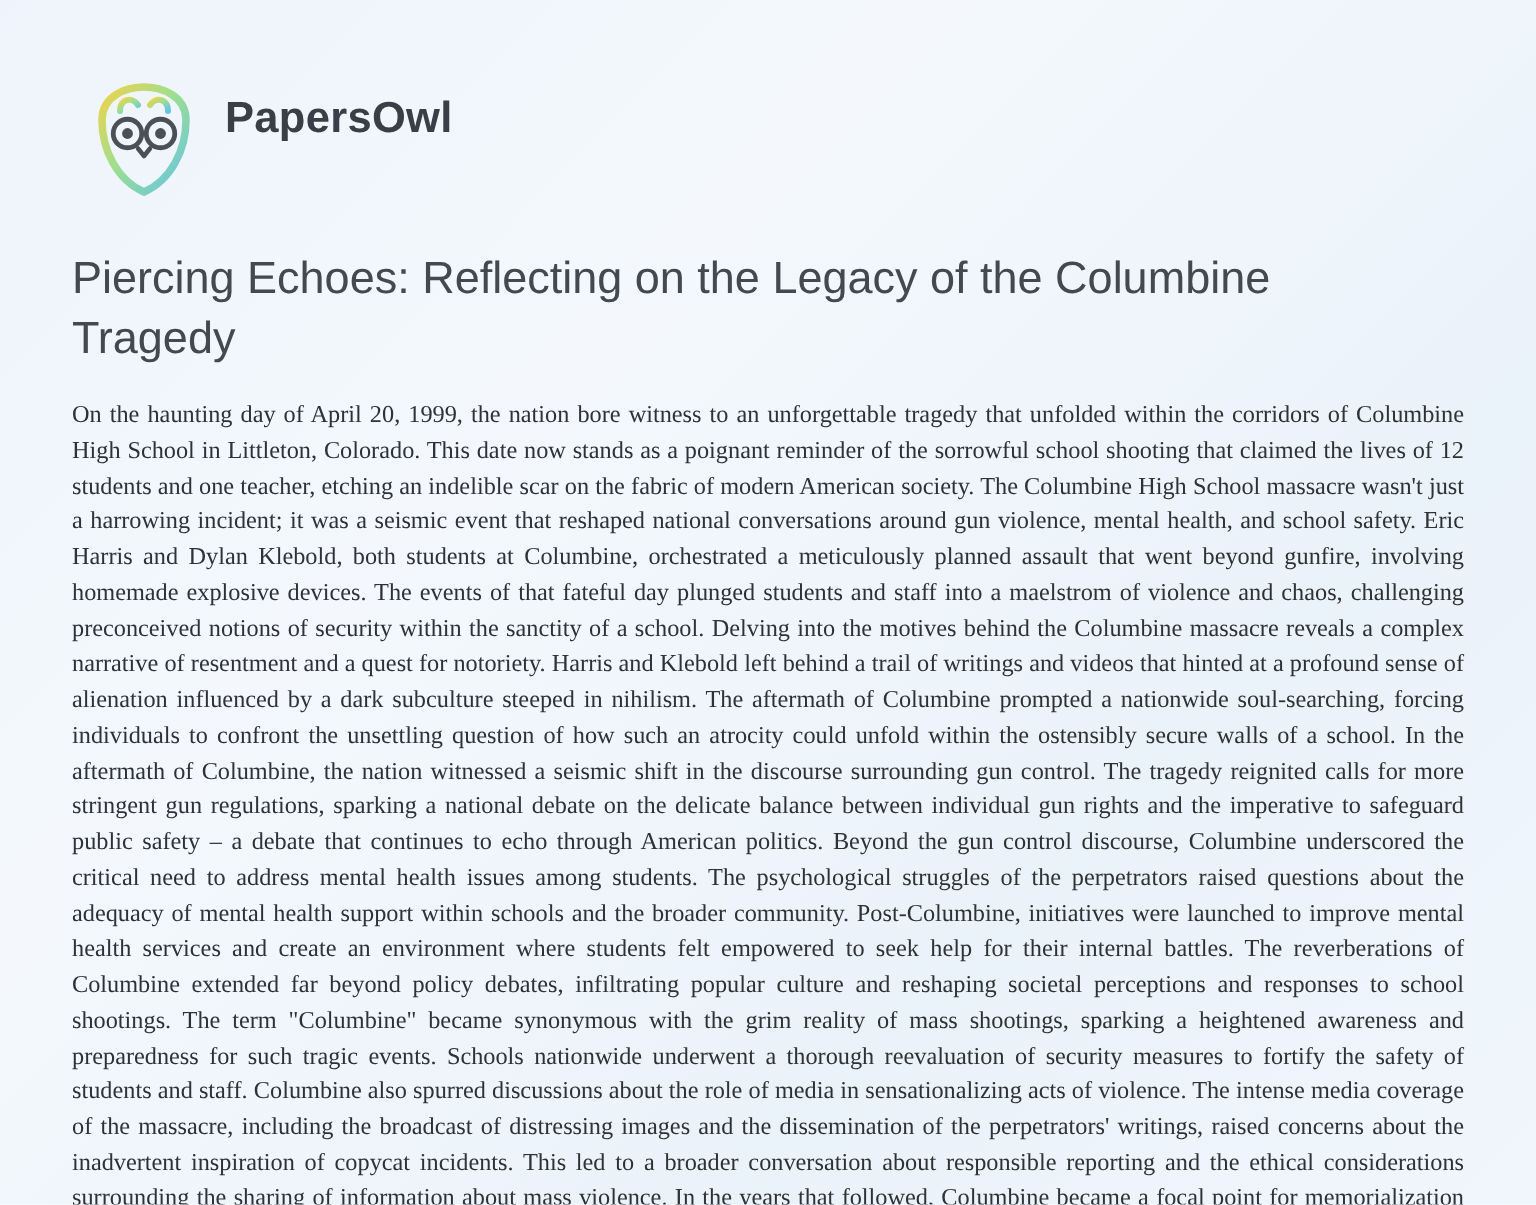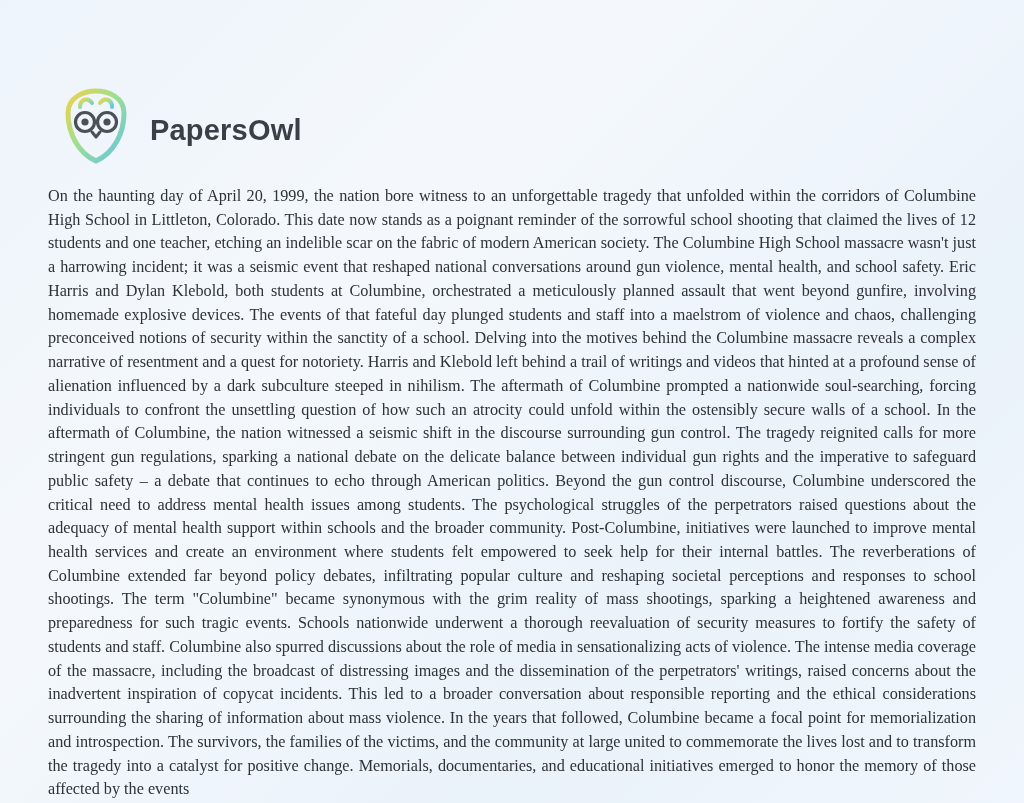--- a/index.html
+++ b/index.html
@@ -15,24 +15,23 @@
   }
   .page {
     position: relative;
     width: 1024px;
     height: 803px;
     box-sizing: border-box;
     padding: 0 46px;
   }
   .header {
     display: flex;
-    align-items: center;
+    align-items: flex-start;
     padding-top: 54px;
     padding-left: 12px;
-    margin-top: 33px;
   }
   .logo-mark {
     width: 76px;
     height: 78px;
     flex: 0 0 auto;
     position: relative;
     margin-right: 16px;
   }
   .brand-block {
     padding-top: 10px;
@@ -99,16 +98,17 @@
         <path d="M34 45 L38 50 L42 45" fill="none" stroke="#4b4f57" stroke-width="3" stroke-linecap="round" stroke-linejoin="round"></path>
       </svg>
     </div>
 
     <div class="brand-block">
       <div class="brand-name">PapersOwl</div>
     </div>
 
   </div>
 
+  <h1 class="article-title">Piercing Echoes: Reflecting on the Legacy of the Columbine Tragedy</h1>
 
   <div class="article-body">On the haunting day of April 20, 1999, the nation bore witness to an unforgettable tragedy that unfolded within the corridors of Columbine High School in Littleton, Colorado. This date now stands as a poignant reminder of the sorrowful school shooting that claimed the lives of 12 students and one teacher, etching an indelible scar on the fabric of modern American society. The Columbine High School massacre wasn't just a harrowing incident; it was a seismic event that reshaped national conversations around gun violence, mental health, and school safety. Eric Harris and Dylan Klebold, both students at Columbine, orchestrated a meticulously planned assault that went beyond gunfire, involving homemade explosive devices. The events of that fateful day plunged students and staff into a maelstrom of violence and chaos, challenging preconceived notions of security within the sanctity of a school. Delving into the motives behind the Columbine massacre reveals a complex narrative of resentment and a quest for notoriety. Harris and Klebold left behind a trail of writings and videos that hinted at a profound sense of alienation influenced by a dark subculture steeped in nihilism. The aftermath of Columbine prompted a nationwide soul-searching, forcing individuals to confront the unsettling question of how such an atrocity could unfold within the ostensibly secure walls of a school. In the aftermath of Columbine, the nation witnessed a seismic shift in the discourse surrounding gun control. The tragedy reignited calls for more stringent gun regulations, sparking a national debate on the delicate balance between individual gun rights and the imperative to safeguard public safety – a debate that continues to echo through American politics. Beyond the gun control discourse, Columbine underscored the critical need to address mental health issues among students. The psychological struggles of the perpetrators raised questions about the adequacy of mental health support within schools and the broader community. Post-Columbine, initiatives were launched to improve mental health services and create an environment where students felt empowered to seek help for their internal battles. The reverberations of Columbine extended far beyond policy debates, infiltrating popular culture and reshaping societal perceptions and responses to school shootings. The term "Columbine" became synonymous with the grim reality of mass shootings, sparking a heightened awareness and preparedness for such tragic events. Schools nationwide underwent a thorough reevaluation of security measures to fortify the safety of students and staff. Columbine also spurred discussions about the role of media in sensationalizing acts of violence. The intense media coverage of the massacre, including the broadcast of distressing images and the dissemination of the perpetrators' writings, raised concerns about the inadvertent inspiration of copycat incidents. This led to a broader conversation about responsible reporting and the ethical considerations surrounding the sharing of information about mass violence. In the years that followed, Columbine became a focal point for memorialization and introspection. The survivors, the families of the victims, and the community at large united to commemorate the lives lost and to transform the tragedy into a catalyst for positive change. Memorials, documentaries, and educational initiatives emerged to honor the memory of those affected by the events</div>
 
 </div>
 
 </body></html>

